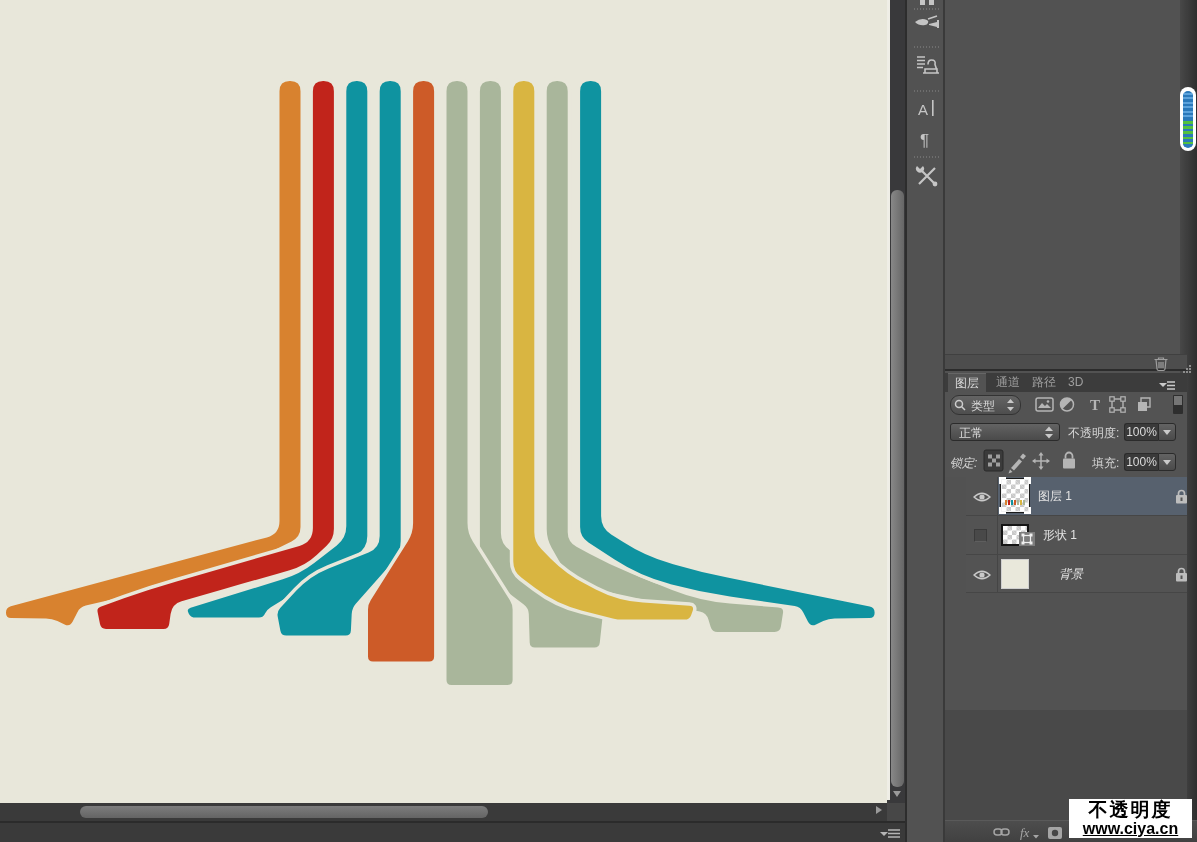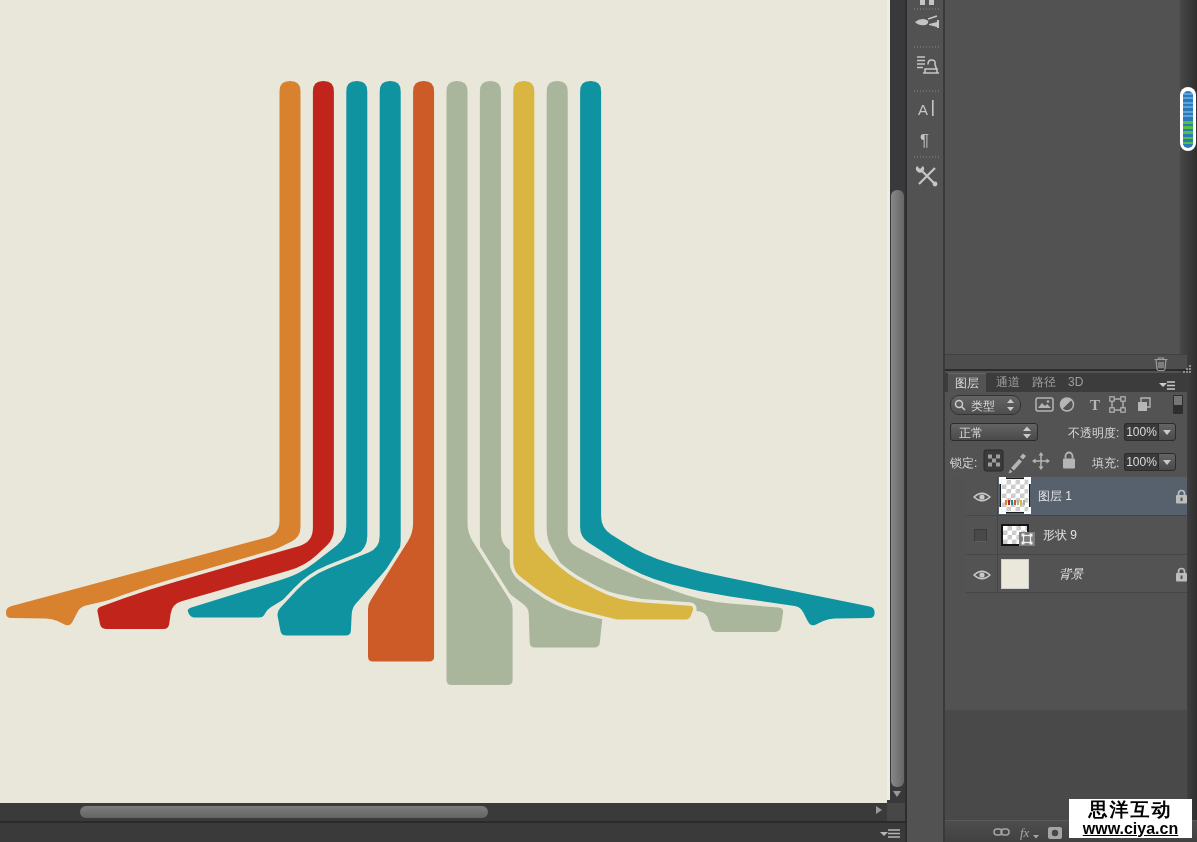--- a/index.html
+++ b/index.html
@@ -199,35 +199,35 @@
   <rect x="193" y="10" width="9" height="9" fill="#b5b5b5"></rect>
   <path d="M196,10 v-4 h9 v9 h-4" fill="none" stroke="#b5b5b5" stroke-width="1.4"></path>
  </g>
  <g>
   <rect x="228" y="3" width="10" height="19" rx="1" fill="#2e2e2e"></rect>
   <rect x="229" y="4" width="8" height="9" fill="#757575"></rect>
  </g>
 </svg>
 </div>
 <div class="abs" id="blendrow">
-  <div class="dropdown" style="left:5px; top:5px; width:88px; height:18px;">
+  <div class="dropdown" style="left:5px; top:5px; width:110px; height:18px;">
     <span style="position:absolute; left:8px; top:1px;">正常</span>
       <svg width="12" height="16" style="position:absolute;right:4px;top:1px">
  <path d="M2,6 l4,-4.5 4,4.5 z" fill="#c9c9c9"></path>
         <path d="M2,9 l4,4.5 4,-4.5 z" fill="#c9c9c9"></path>
       </svg>
   </div>
   <span class="pslabel" style="left:123px; top:7px;">不透明度:</span>
   <div class="valbox" style="left:179px; top:5px; width:34px; height:18px; line-height:16px;">100%</div>
   <div class="valbtn" style="left:213px; top:5px; width:18px; height:18px;"><svg width="16" height="16">
  <path d="M4,6 l4,5 4,-5 z" fill="#c9c9c9"></path>
       </svg></div>
 </div>
 <div class="abs" id="lockrow">
-  <span class="pslabel" style="left:5px; top:9px;">锁定:</span>
+  <span class="pslabel" style="left:5px; top:9px;font-style:italic;">锁定:</span>
 
 <svg width="140" height="31" style="position:absolute;left:38px;top:0">
  <rect x="1" y="4" width="19" height="21" rx="2" fill="#3b3b3b" stroke="#2a2a2a"></rect>
  <g fill="#9e9e9e">
   <rect x="5" y="8.5" width="4" height="4"></rect>
         <rect x="13" y="8.5" width="4" height="4"></rect>
   <rect x="9" y="12.5" width="4" height="4"></rect>
   <rect x="5" y="16.5" width="4" height="4"></rect>
         <rect x="13" y="16.5" width="4" height="4"></rect>
  </g>
@@ -288,21 +288,21 @@
   <rect x="0" y="0" width="16" height="14" fill="#7d7d7d"></rect>
   <rect x="4.5" y="3.5" width="7" height="7" fill="none" stroke="#f0f0f0" stroke-width="1.2"></rect>
   <g fill="#f0f0f0">
             <rect x="2.5" y="1.5" width="3" height="3"></rect>
             <rect x="10.5" y="1.5" width="3" height="3"></rect>
   <rect x="2.5" y="9.5" width="3" height="3"></rect>
             <rect x="10.5" y="9.5" width="3" height="3"></rect>
           </g>
  </svg>
       </div>
-      <div class="lname" style="left:77px;">形状 9</div>
+      <div class="lname" style="left:77px;">形状 1</div>
     </div>
 <div class="lrow">
       <svg width="18" height="12" style="position:absolute;left:7px;top:14px">
  <path d="M1,6 Q9,-1.5 17,6 Q9,13.5 1,6 Z" fill="none" stroke="#c9c9c9" stroke-width="1.4"></path>
  <circle cx="9" cy="6" r="2.6" fill="#c9c9c9"></circle>
       </svg>
       <div class="eyecol"></div>
       <div class="thumb" style="top:4px;width:28px;height:30px;background:#e9e8db;border:1px solid #cfcfcf;"></div>
       <div class="lname" style="left:93px;font-style:italic;">背景</div>
       <svg width="13" height="15" style="position:absolute;left:209px;top:12px">
@@ -319,21 +319,21 @@
   <rect x="49" y="8" width="8" height="6" rx="3"></rect>
   <rect x="56" y="8" width="8" height="6" rx="3"></rect>
  </g>
  <text x="75" y="16" font-size="13" font-style="italic" fill="#a5a5a5" font-family="Liberation Serif">fx</text>
  <path d="M88,14 l3,3.5 3,-3.5 z" fill="#a5a5a5"></path>
  <rect x="103" y="6" width="14" height="12" rx="2" fill="#a5a5a5"></rect>
  <circle cx="110" cy="12" r="3.2" fill="#464646"></circle>
 </svg>
   </div>
 <div class="abs" id="wm">
-    <div class="t1">思洋互动</div>
+    <div class="t1">不透明度</div>
     <div class="t2" style="text-decoration:underline;">www.ciya.cn</div>
   </div>
 <div class="abs" style="left:1183px;top:360px;width:10px;height:9px;z-index:12;">
 <svg width="10" height="9">
       <g fill="#8d8d8d">
 <rect x="6" y="0" width="2" height="2"></rect>
         <rect x="3" y="3" width="2" height="2"></rect>
 <rect x="6" y="3" width="2" height="2"></rect>
         <rect x="0" y="6" width="2" height="2"></rect>
 <rect x="3" y="6" width="2" height="2"></rect>

